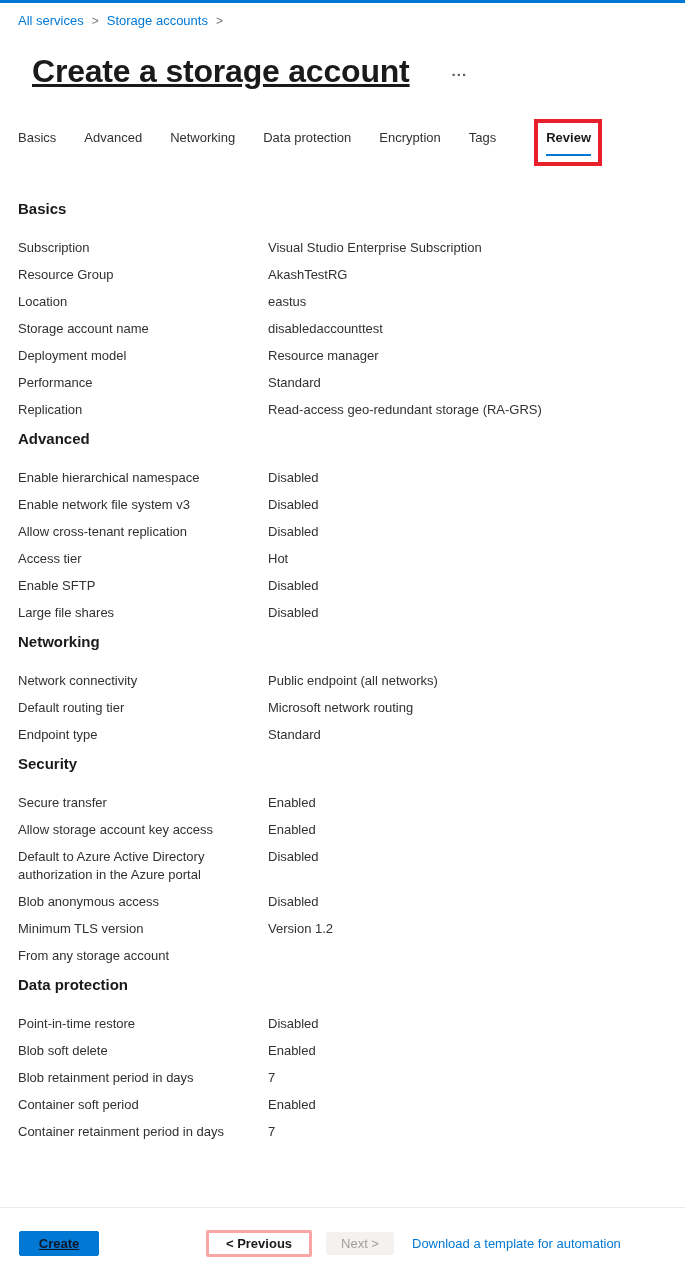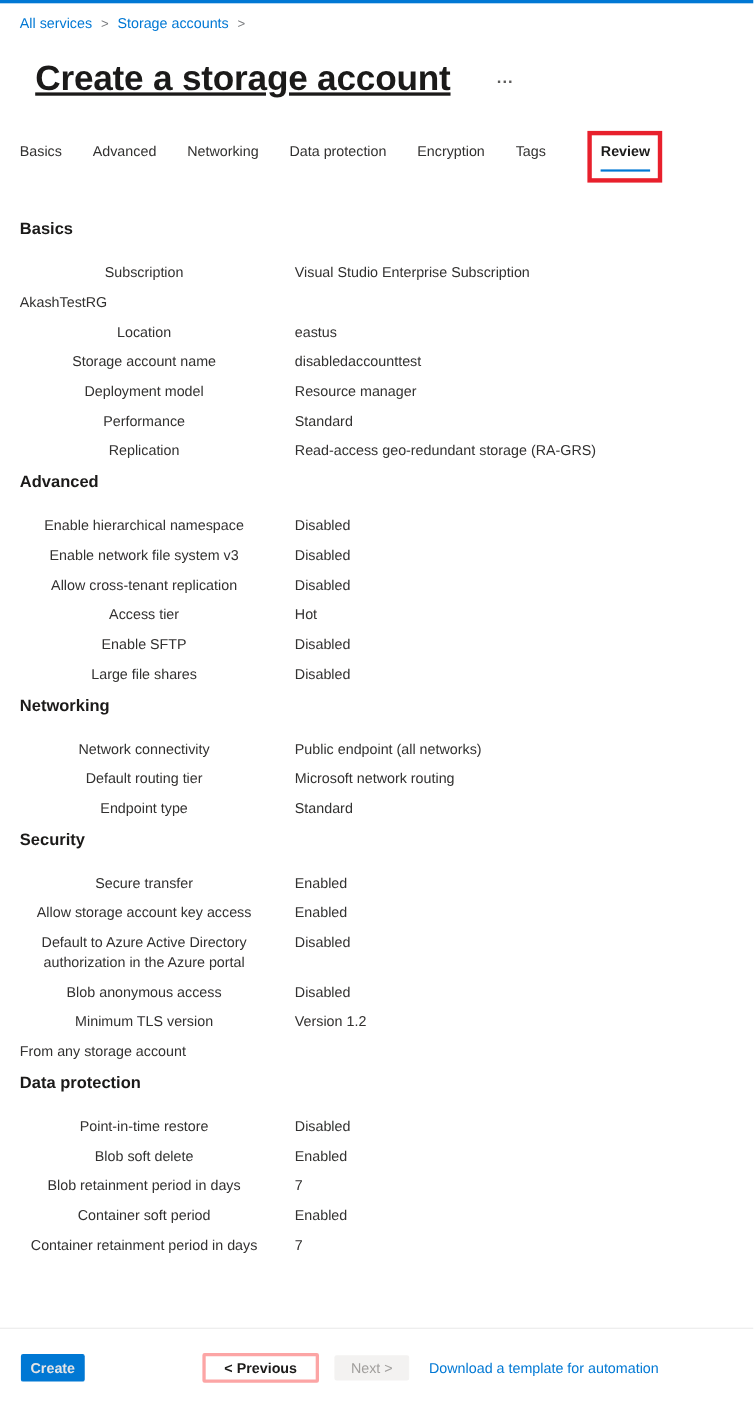--- a/index.html
+++ b/index.html
@@ -118,21 +118,20 @@
     line-height: 20px;
     font-weight: 700;
     color: var(--heading);
   }
   .row {
     display: flex;
     align-items: flex-start;
     margin-bottom: 9px;
     font-size: 13px;
     line-height: 18px;
-    text-align: center;
   }
   .row-label {
     flex: 0 0 250px;
     padding-right: 24px;
     color: var(--text);
   }
   .row-value { color: var(--text); }
 
   
   footer {
@@ -148,26 +147,27 @@
   .btn {
     font-family: "Liberation Sans", sans-serif;
     font-size: 13px;
     border-radius: 2px;
     cursor: pointer;
     display: inline-flex;
     align-items: center;
     justify-content: center;
   }
   .btn-primary {
-    width: 58px;
+    width: 80px;
     height: 25px;
     background: var(--accent);
     border: 1px solid var(--accent);
-    color: #e5e5e5;
+    color: #0f172a;
     font-weight: 600;
+    text-decoration: underline;
   }
   .btn-secondary {
     width: 106px;
     height: 27px;
     margin-left: 107px;
     background: #ffffff;
     border: 3px solid #fca5a5;
     color: var(--heading);
     font-weight: 600;
   }
@@ -218,20 +218,21 @@
 </header>
 
 <main class="page-pad">
     <section class="section">
       <h2 class="section-heading">Basics</h2>
       <div class="row">
         <span class="row-label">Subscription</span>
         <span class="row-value">Visual Studio Enterprise Subscription</span>
       </div>
       <div class="row">
+        <span class="row-label">Resource Group</span>
         <span class="row-value">AkashTestRG</span>
       </div>
       <div class="row">
         <span class="row-label">Location</span>
         <span class="row-value">eastus</span>
       </div>
       <div class="row">
         <span class="row-label">Storage account name</span>
         <span class="row-value">disabledaccounttest</span>
       </div>

